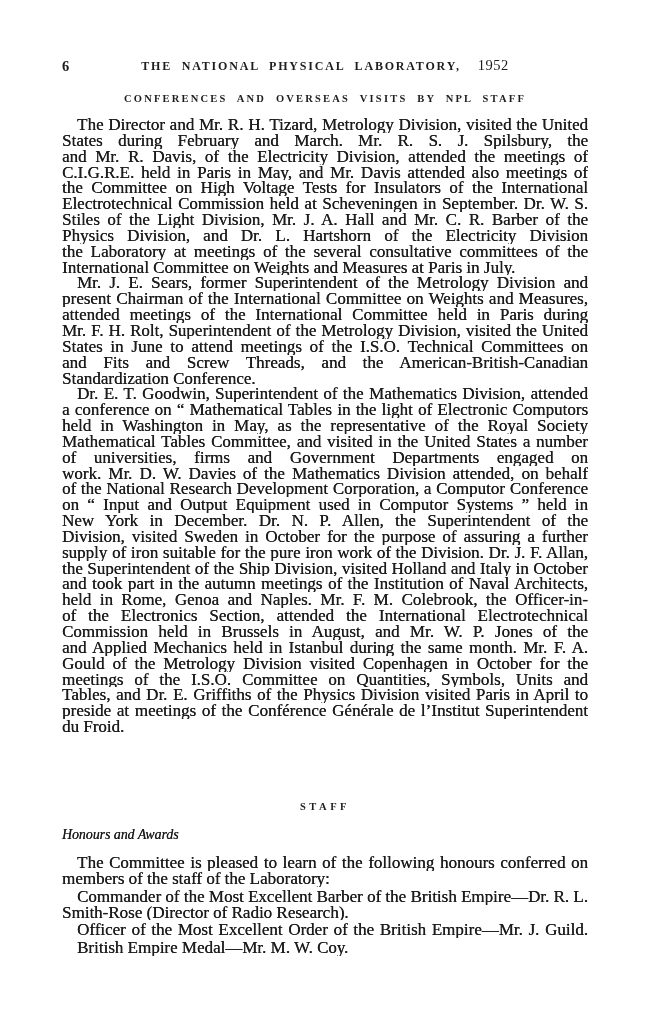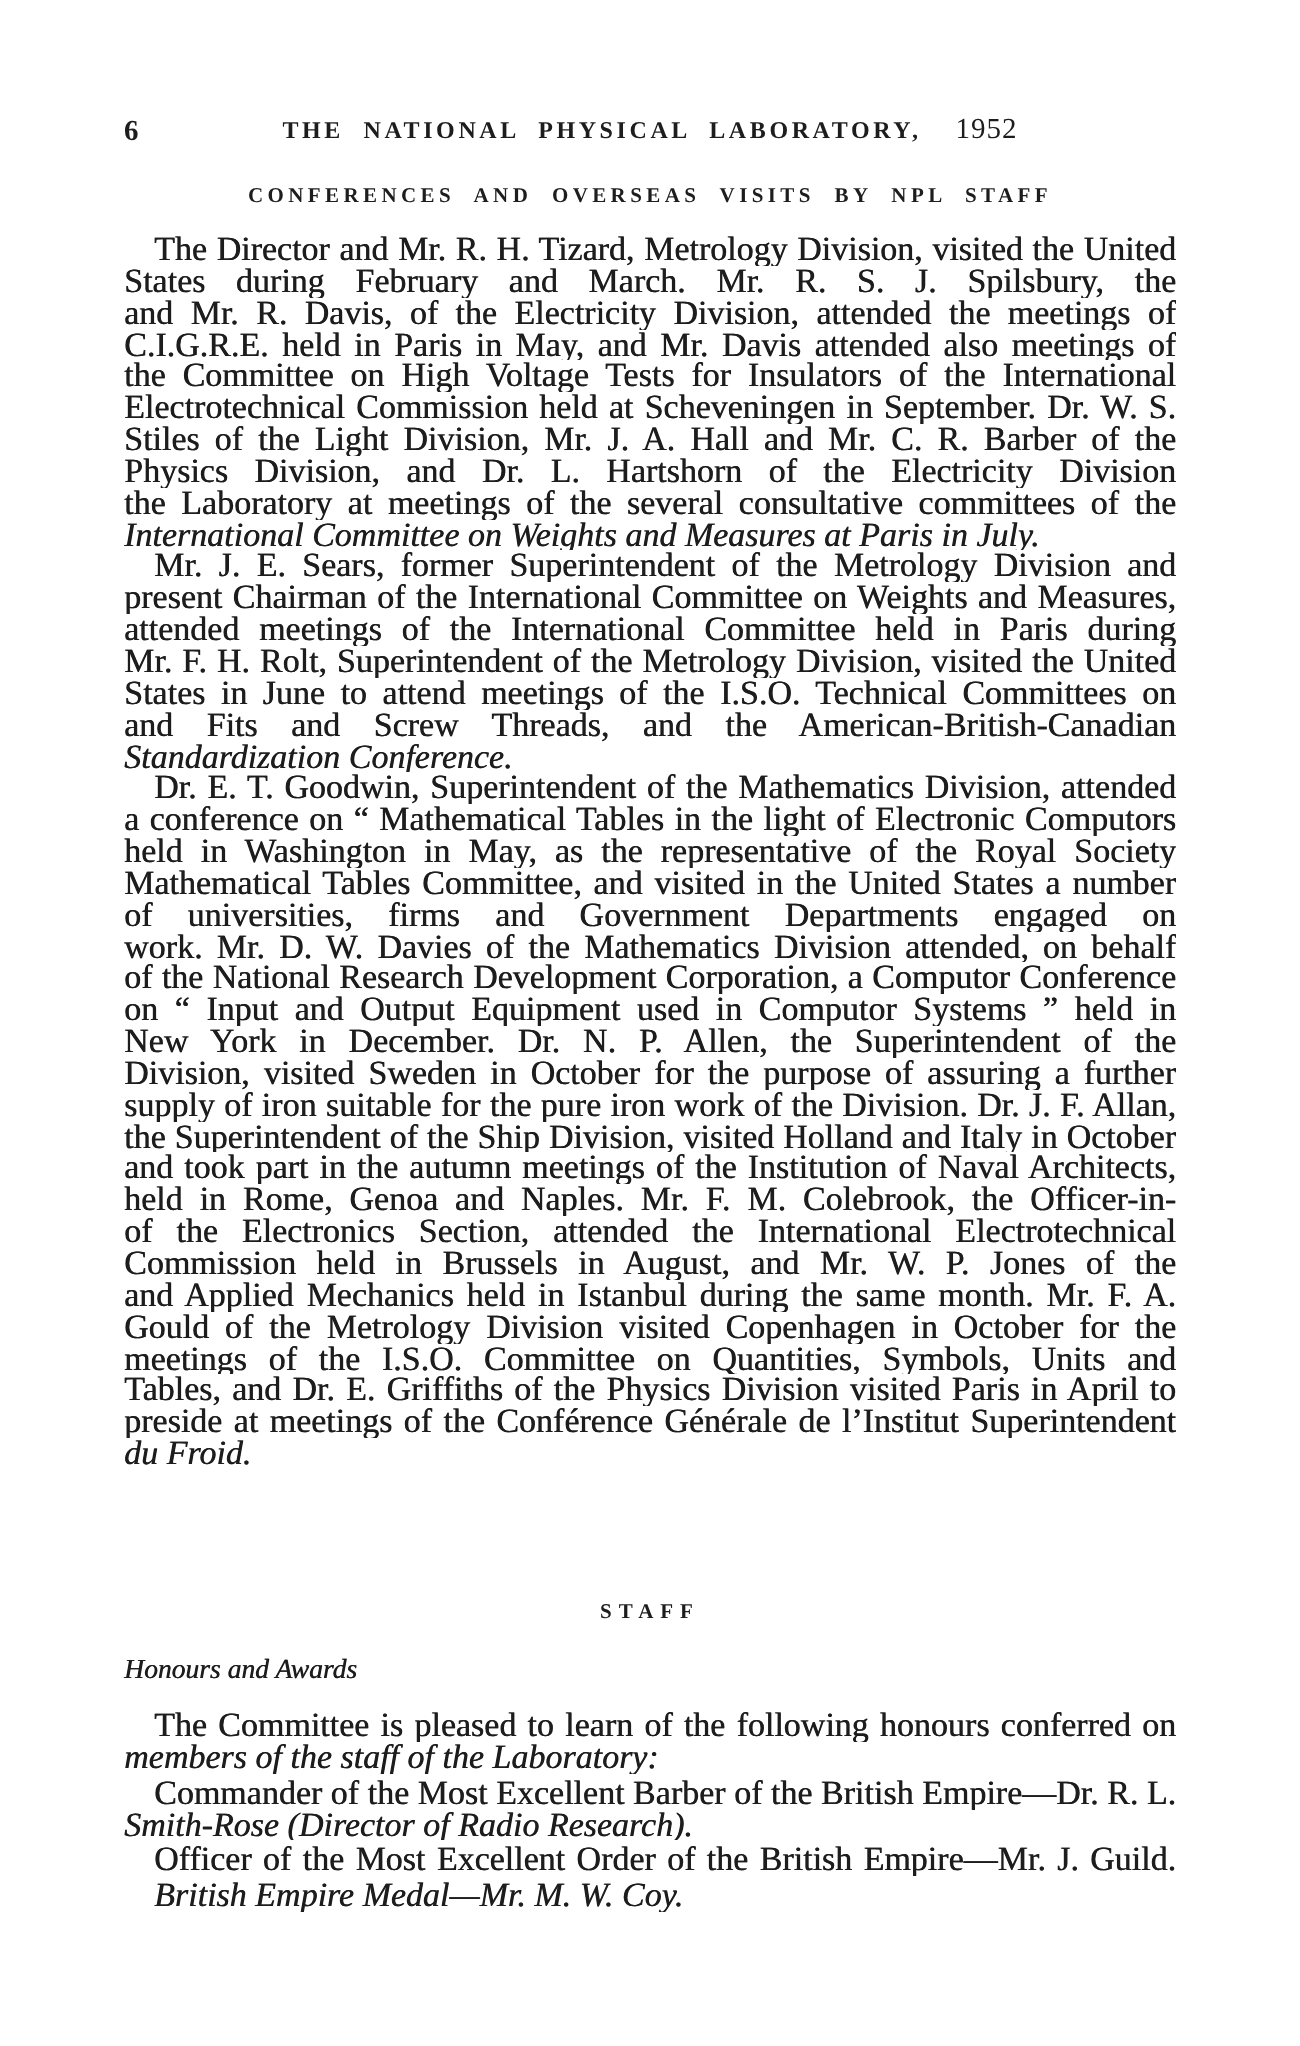--- a/index.html
+++ b/index.html
@@ -16,21 +16,21 @@
     position:absolute;top:93px;left:62px;width:526px;text-align:center;
     font-size:10.5px;font-weight:bold;letter-spacing:2.2px;word-spacing:5px;
   }
   .conf-body{position:absolute;top:117px;left:62px;width:526px;}
   .para{margin:0;}
   .line{
     font-size:17px;line-height:15.85px;height:15.85px;overflow:hidden;
     text-align:justify;text-align-last:justify;
     text-shadow:0.25px 0 0 currentColor;
   }
-  .line.unjust{text-align:center;text-align-last:left;font-style:italic;}
+  .line.unjust{text-align:center;text-align-last:left;}
   .line.indent{text-indent:15px;}
   .staff-heading{
     position:absolute;top:801px;left:62px;width:526px;text-align:center;
     font-size:10.5px;font-weight:bold;letter-spacing:3.5px;word-spacing:4px;
   }
   .honours-sub{
     position:absolute;top:827px;left:62px;font-style:italic;font-size:13.8px;
     text-shadow:0.25px 0 0 currentColor;
     font-family:Liberation Serif, serif;
   }

